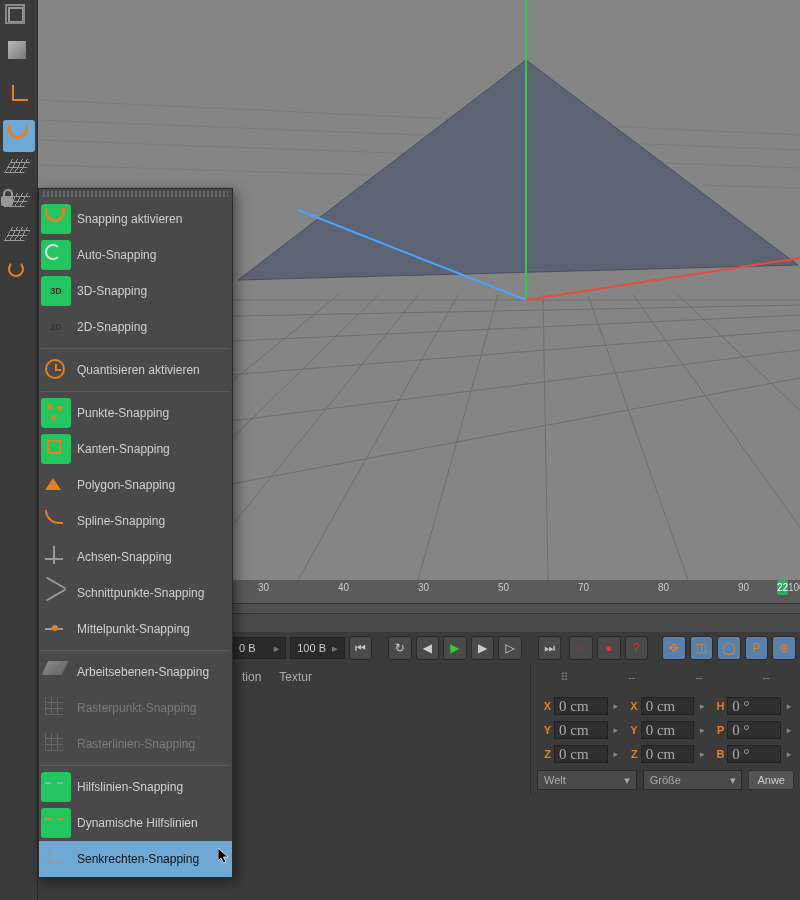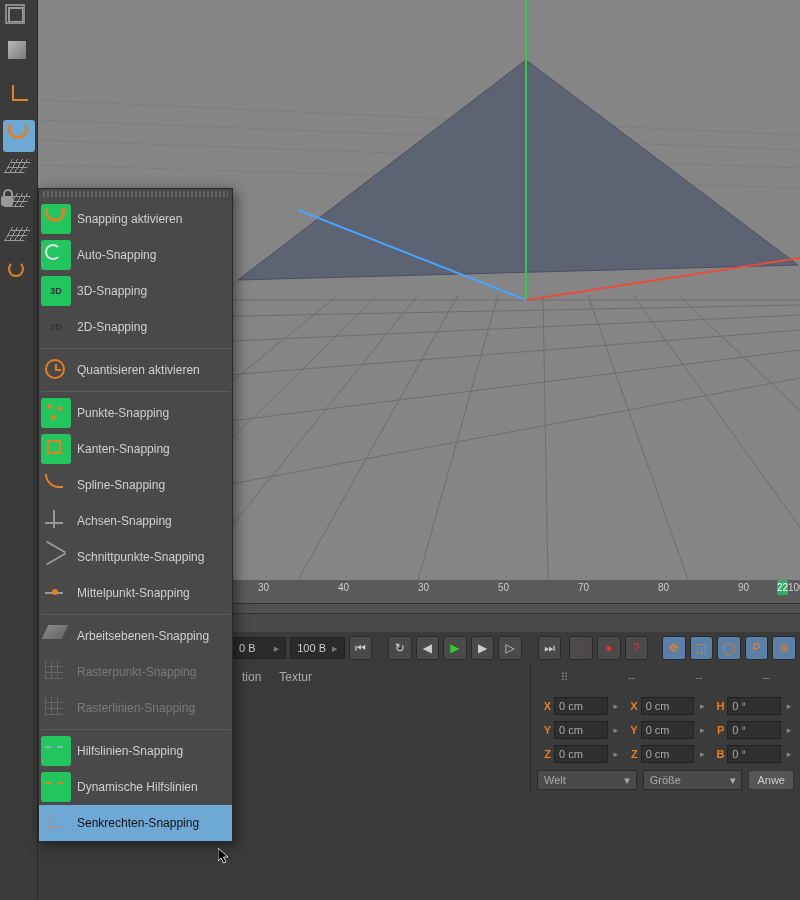--- a/index.html
+++ b/index.html
@@ -89,21 +89,21 @@
   .tabbar .tab{cursor:pointer;}
 
   
   .coord-head { position:absolute; left:530px; right:0; top:664px; height:26px; background:#3b3b3b; display:flex; align-items:center; color:#888; font-size:11px; border-left:1px solid #2a2a2a;}
   .coord-head .dots-h{width:18px;text-align:center;color:#888;}
   .coord-head span{flex:1;text-align:center;}
 
   .coord { position:absolute; left:530px; right:0; top:690px; background:#3b3b3b; padding:4px 6px; border-left:1px solid #2a2a2a;}
   .crow { display:flex; align-items:center; height:24px; gap:3px; }
   .clbl { width:14px; text-align:right; color:#e67e22; font-size:11px; font-weight:bold;}
-  .cval { flex:1; height:18px; background:#2f2f2f; border:1px solid #222; color:#aaa; font-size:11px; padding:0 4px; display:flex; align-items:center;}
+  .cval { flex:1; height:18px; background:#2f2f2f; border:1px solid #222; color:#aaa; font-size:15px; padding:0 4px; display:flex; align-items:center;font-family:Liberation Serif, serif;}
   .carr { width:10px; color:#888; font-size:9px; text-align:center;}
   .csel { display:flex; gap:6px; margin-top:4px;}
   .csel .sel{ flex:1; height:20px; background:#4a4a4a; border:1px solid #2a2a2a; display:flex; align-items:center; padding:0 6px; color:#aaa; font-size:11px; justify-content:space-between;}
   .apply-btn { height:20px; padding:0 8px; background:#555; border:1px solid #333; border-radius:3px; color:#ccc; font-size:11px; display:flex; align-items:center; cursor:pointer;}
 
   .watermark { position:absolute; left:8px; bottom:6px; transform:rotate(-90deg); transform-origin:left bottom; color:rgba(255,255,255,0.2); font-size:14px; font-weight:bold; letter-spacing:1px; z-index:2;}
   .bottom-fill{position:absolute;left:38px;right:0;top:690px;bottom:0;background:#3b3b3b;}
 </style>
 </head>
 <body>
@@ -256,20 +256,28 @@
         <div class="snap-ico-wrap on">
           <div class="snap-ico">
             <div class="sq"></div>
           </div>
         </div>
         <div class="snap-label">Kanten-Snapping</div>
       </div>
       <div class="snap-item">
         <div class="snap-ico-wrap">
           <div class="snap-ico">
+            <div class="poly"></div>
+          </div>
+        </div>
+        <div class="snap-label">Polygon-Snapping</div>
+      </div>
+      <div class="snap-item">
+        <div class="snap-ico-wrap">
+          <div class="snap-ico">
             <div class="curve"></div>
           </div>
         </div>
         <div class="snap-label">Spline-Snapping</div>
       </div>
       <div class="snap-item">
         <div class="snap-ico-wrap">
           <div class="snap-ico">
             <div class="axl"></div>
           </div>

